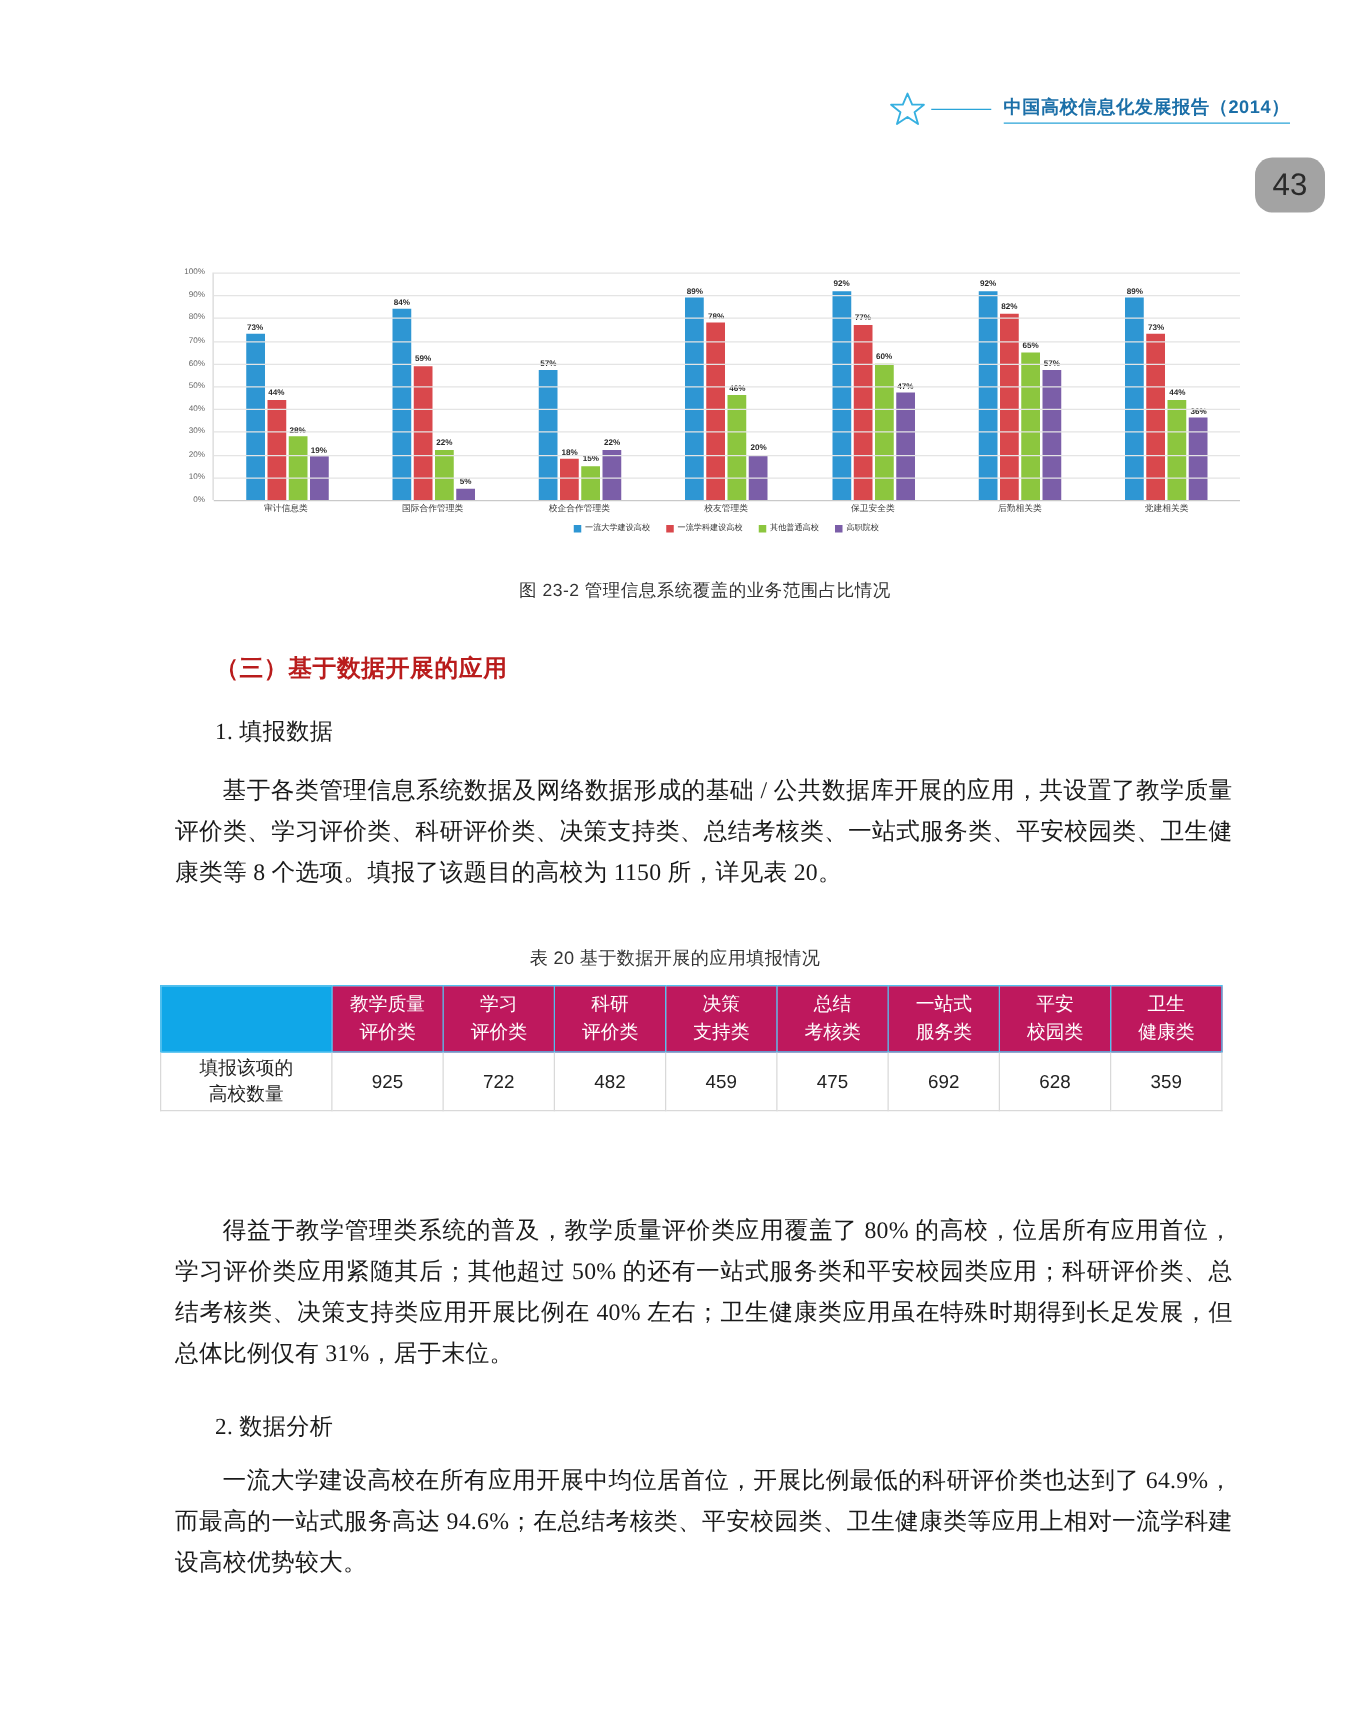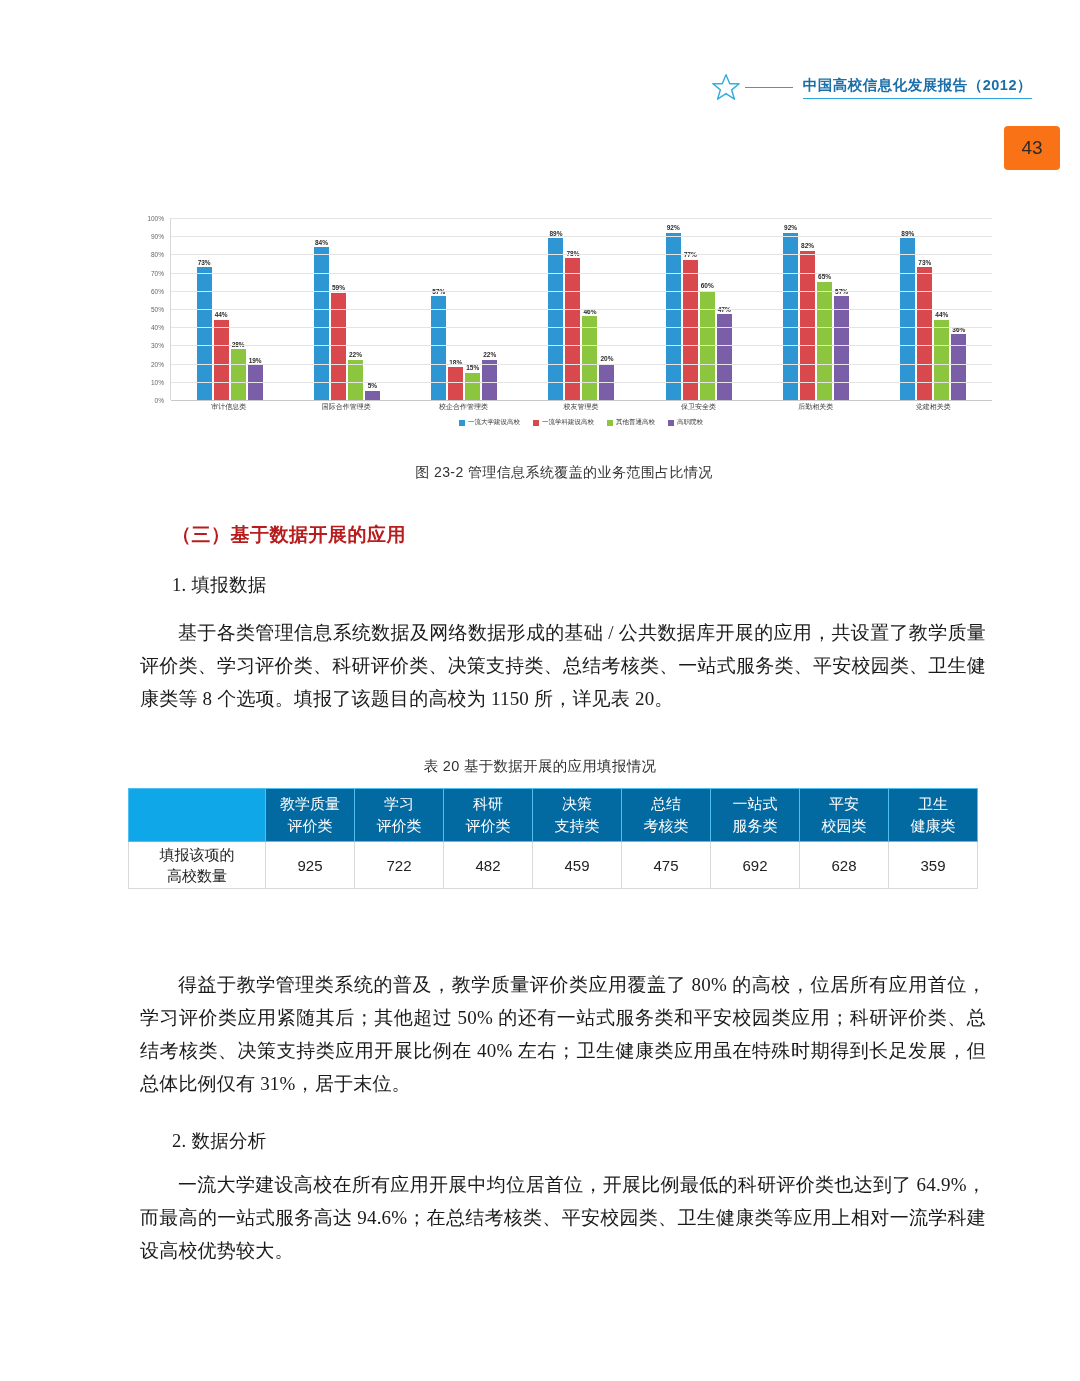--- a/index.html
+++ b/index.html
@@ -28,25 +28,25 @@
   .hdr-title{
     font-family:"Liberation Sans","DejaVu Sans",sans-serif;
     font-size:14.5px; font-weight:700; color:#1b6fa8;
     letter-spacing:.5px; white-space:nowrap;
     padding-bottom:3px;
     border-bottom:1.6px solid #2aa4d8;
   }
   .page-badge{
     position:absolute; top:126px; right:20px;
     width:56px;height:44px;
-    background:#f97316;
-    border-radius:4px;
+    background:#a3a3a3;
+    border-radius:14px;
     display:flex;align-items:center;justify-content:center;
     font-family:"Liberation Sans","DejaVu Sans",sans-serif;
-    font-size:19px; color:#2a2a2a;
+    font-size:25px; color:#2a2a2a;
   }
 
   
   .figure-block{ position:absolute; top:218px; left:136px; width:856px; }
   .chart{
     position:relative;
     height:200px;
     font-family:"Liberation Sans","DejaVu Sans",sans-serif;
   }
   .y-axis{
@@ -148,21 +148,21 @@
   table.data-table th,
   table.data-table td{
     border:1px solid #d9d9d9;
     text-align:center;
     vertical-align:middle;
     font-size:15px;
     color:#222;
     padding:0;
   }
   table.data-table thead th{
-    background:#0369a1;
+    background:#be185d;
     color:#ffffff;
     font-weight:400;
     height:52px;
     line-height:22px;
     border:1px solid #4fc0ef;
     font-size:15px;
   }
   table.data-table thead th.corner{ background:#10a7e8; }
   table.data-table tbody tr.r1 td{ height:46px; }
   table.data-table tbody tr.r2 td{ height:38px; }
@@ -173,21 +173,21 @@
 </style>
 </head>
 <body>
 
 <div class="page-header">
   <div class="hdr-inner">
     <svg class="star-icon" viewBox="0 0 32 32">
       <polygon points="16,3 20,12.5 30,12.5 22,19 25,29 16,23 7,29 10,19 2,12.5 12,12.5" fill="none" stroke="#36b0e0" stroke-width="1.6" stroke-linejoin="round"></polygon>
     </svg>
     <div class="hdr-rule"></div>
-    <div class="hdr-title">中国高校信息化发展报告（2012）</div>
+    <div class="hdr-title">中国高校信息化发展报告（2014）</div>
   </div>
 </div>
 
 <div class="page-badge">43</div>
 
 <div class="figure-block">
   <div class="chart">
     <div class="y-axis" id="y-axis">
         <div class="y-tick" style="top: 182px;">0%</div>
         <div class="y-tick" style="top: 163.8px;">10%</div>

